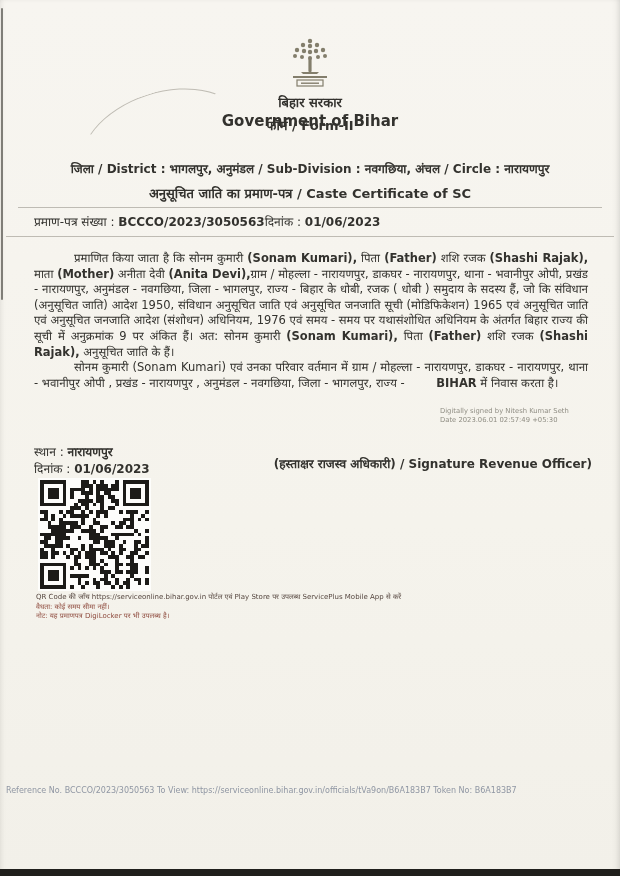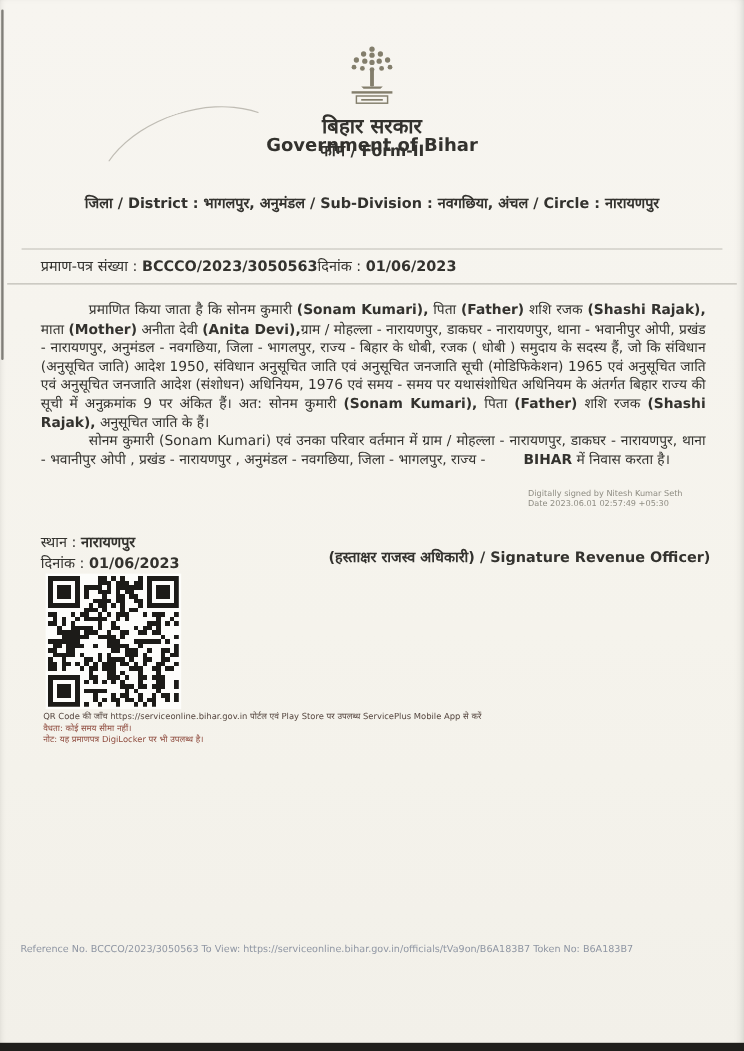--- a/index.html
+++ b/index.html
@@ -10,21 +10,21 @@
     color:#33322e;overflow:hidden;
     box-shadow:inset -5px 0 10px -6px rgba(0,0,0,.18), inset 4px 0 8px -6px rgba(0,0,0,.12), inset 0 -3px 6px -2px rgba(0,0,0,.10);
   }
   .abs{position:absolute}
   .c{left:0;right:0;text-align:center}
   .b{font-weight:700}
   .edge-left{left:1px;top:8px;width:2px;height:292px;background:#44423c;opacity:.65;border-radius:2px;}
   .edge-bottom{left:0;right:0;bottom:0;height:7px;background:#201f1c;}
   .crease{left:78px;top:92px;width:170px;height:110px;border:1px solid transparent;border-top-color:rgba(110,105,92,.4);border-radius:50%;transform:rotate(-18deg);}
   .emblem{top:34px;left:0;right:0;display:flex;justify-content:center;}
-  .h-state{top:93px;font-size:17px;}
+  .h-state{top:93px;font-size:13px;}
   .h-gov{top:112px;font-size:15px;}
   .h-form{top:116px;font-size:13px;}
   .h-district{top:160px;font-size:12px;white-space:nowrap;}
   .h-certtitle{top:184px;font-size:13px;}
   .rule{border-top:1px solid rgba(100,95,85,.38);height:0;}
   .rule1{top:207px;left:18px;right:18px;}
   .rule2{top:236px;left:6px;right:6px;}
   .certrow{top:213px;left:34px;right:26px;display:flex;justify-content:flex-start;font-size:12px;}
   .para{left:34px;width:554px;font-size:11.5px;line-height:15.6px;text-align:justify;text-indent:40px;}
   .para1{top:251px;}
@@ -32,21 +32,21 @@
   .digisig{top:407px;left:440px;width:170px;font-size:6.8px;line-height:9px;color:#8f8d83;}
   .place{top:443px;left:34px;font-size:12px;}
   .date2{top:460px;left:34px;font-size:12px;}
   .signlabel{top:455px;right:28px;font-size:12px;text-align:right;}
   .qr{top:478px;left:38px;width:113px;height:113px;background:#fdfdfb;padding:2px;box-sizing:border-box;}
   .qr svg{width:100%;height:100%;display:block;}
   .qrcap{left:36px;width:440px;font-size:7px;line-height:9.5px;}
   .qrcap1{top:593px;color:#55463f;}
   .qrcap2{top:603px;color:#8f4c3f;}
   .qrcap3{top:612px;color:#8f4c3f;}
-  .footer{top:786px;left:17px;right:8px;font-size:8px;color:#8f96a3;white-space:nowrap;overflow:hidden;}
+  .footer{top:786px;left:6px;right:8px;font-size:8px;color:#8f96a3;white-space:nowrap;overflow:hidden;}
 </style>
 </head>
 <body>
 
 <div class="page">
 
   <div class="abs edge-left"></div>
   <div class="abs crease"></div>
 
   <div class="abs emblem">
@@ -72,20 +72,21 @@
         <rect x="10" y="46" width="26" height="6" fill="none" stroke="#837e6c" stroke-width="1.2"></rect>
         <rect x="14" y="48.5" width="18" height="1.4"></rect>
       </g>
     </svg>
   </div>
 
   <div class="abs c b h-state">बिहार सरकार</div>
   <div class="abs c b h-gov">Government of Bihar</div>
   <div class="abs c b h-form">फॉर्म / Form-II</div>
   <div class="abs c b h-district">जिला / District : भागलपुर, अनुमंडल / Sub-Division : नवगछिया, अंचल / Circle : नारायणपुर</div>
+  <div class="abs c b h-certtitle">अनुसूचित जाति का प्रमाण-पत्र / Caste Certificate of SC</div>
 
   <div class="abs rule rule1"></div>
 
   <div class="abs certrow">
     <span><span>प्रमाण-पत्र संख्या : </span><span style="font-weight: 700;">BCCCO/2023/3050563</span></span>
     <span><span>दिनांक : </span><span style="font-weight: 700;">01/06/2023</span></span>
   </div>
 
   <div class="abs rule rule2"></div>
 

